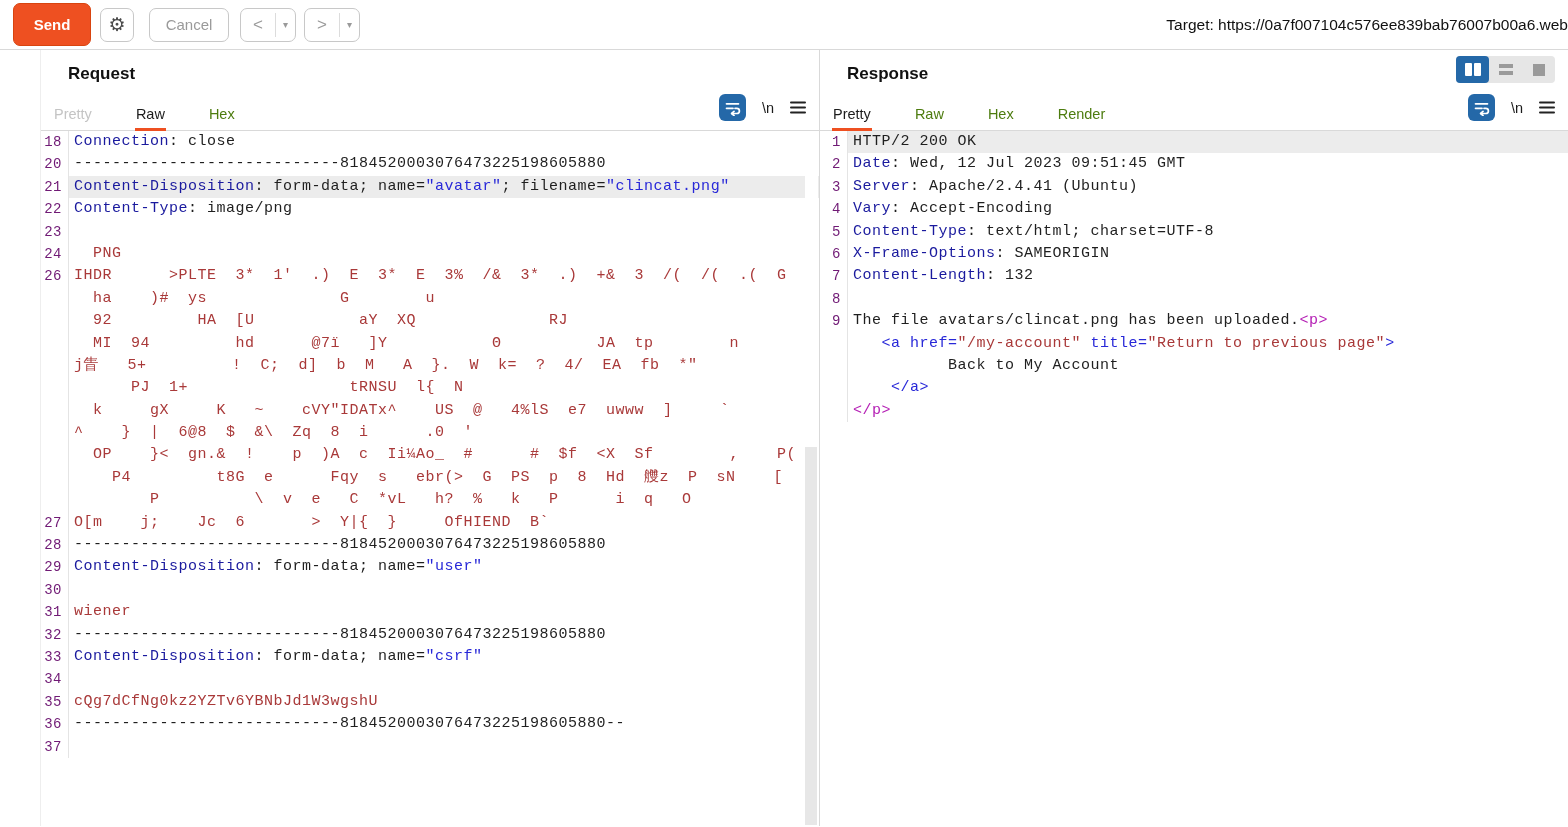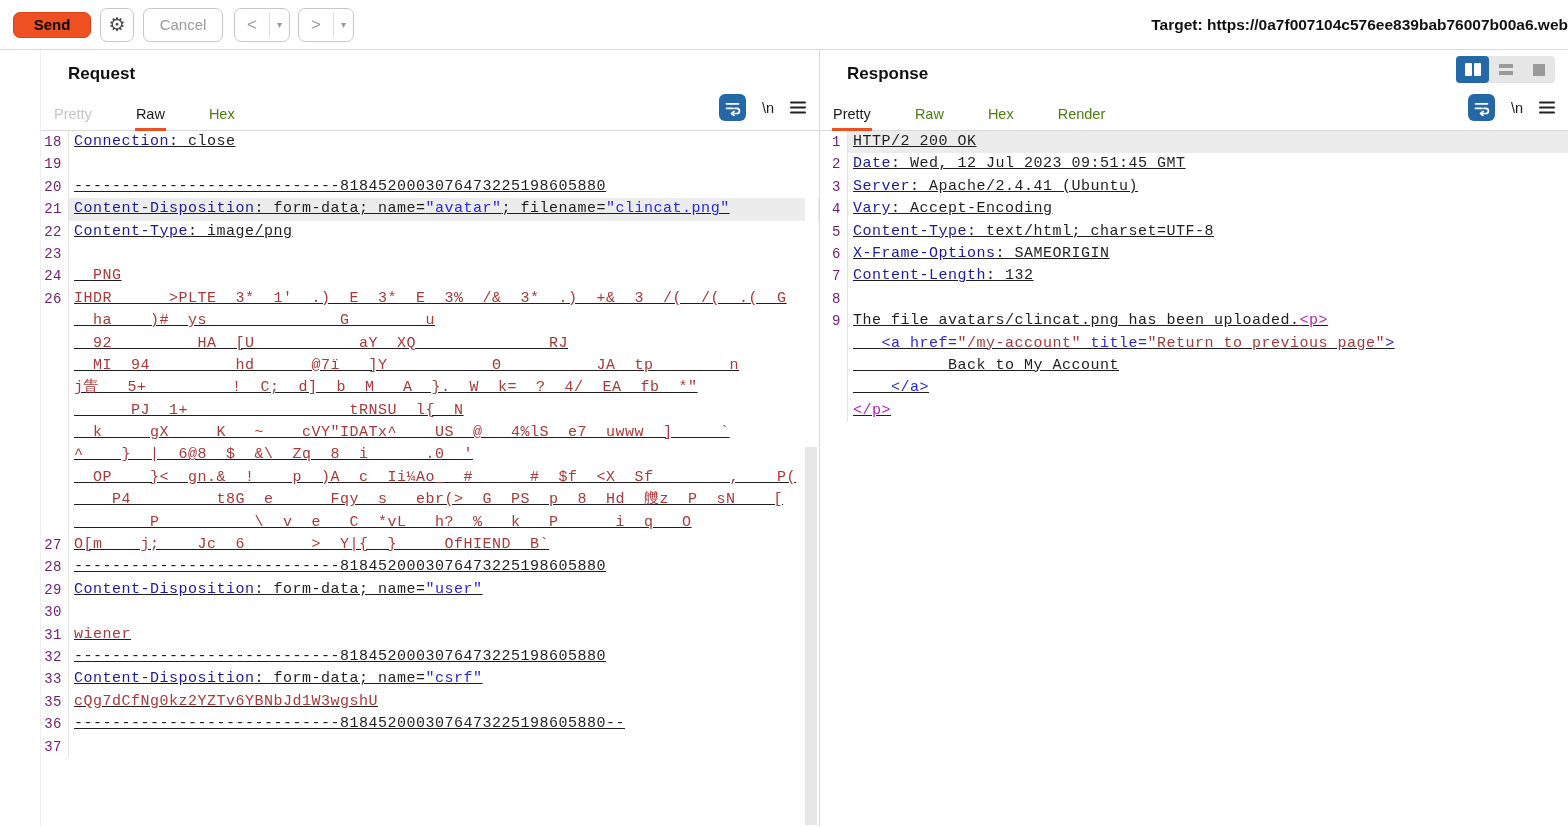--- a/index.html
+++ b/index.html
@@ -5,40 +5,40 @@
   * { box-sizing: border-box; margin: 0; padding: 0; }
   html,body { width:1568px; height:827px; overflow:hidden; background:#fff;
     font-family:"Liberation Sans", sans-serif; }
   :root{
     --accent:#ee5021; --btnblue:#2468a8; --hdr:#1a1a9e; --val:#2828d8;
     --bin:#a93939; --tag:#b520b5; --hlbg:#ececec; --border:#d9d9d9;
   }
   
   .topbar{ height:50px; display:flex; align-items:center; padding-left:13px;
     border-bottom:1px solid var(--border); background:#fff; }
-  .btn-send{ width:78px; height:26px; background:var(--accent); color:#000000;
+  .btn-send{ width:78px; height:43px; background:var(--accent); color:#ffffff;
     font-weight:bold; font-size:15px; border:1px solid #d8440f; border-radius:7px;
     cursor:pointer; font-family:"Liberation Sans",sans-serif; }
   .btn-square{ width:34px; height:34px; margin-left:9px; background:#fff;
     border:1px solid #c8c8c8; border-radius:7px; display:flex; align-items:center;
     justify-content:center; cursor:pointer; }
   .gear-glyph{ font-family:"DejaVu Sans",sans-serif; font-size:19px; color:#4a4a4a; line-height:1; }
-  .btn-cancel{ width:80px; height:34px; margin-left:9px; background:#fff;
+  .btn-cancel{ width:80px; height:34px; margin-left:15px; background:#fff;
     border:1px solid #c8c8c8; border-radius:7px; color:#9a9a9a; font-size:15px;
     cursor:pointer; font-family:"Liberation Sans",sans-serif; }
   .btn-nav{ width:56px; height:34px; margin-left:11px; background:#fff;
     border:1px solid #c8c8c8; border-radius:7px; display:flex; align-items:stretch;
     cursor:pointer; overflow:hidden; }
   .btn-nav + .btn-nav{ margin-left:8px; }
   .nav-arrow{ width:34px; display:flex; align-items:center; justify-content:center;
     color:#9a9a9a; font-size:17px; }
   .nav-sep{ width:1px; background:#dcdcdc; margin:4px 0; }
   .nav-caret{ flex:1; display:flex; align-items:center; justify-content:center;
     color:#9a9a9a; font-size:10px; font-family:"DejaVu Sans",sans-serif; }
-  .target{ margin-left:auto; font-weight:bold; font-size:15.5px; color:#111;
+  .target{ margin-left:auto; font-weight:normal; font-size:15.5px; color:#111;
     white-space:nowrap; }
   
   .main{ display:flex; height:776px;padding-left:40px; }
   .panel{ position:relative; background:#fff; }
   .panel.left{ width:780px; border-right:1px solid var(--border); border-left:1px solid #eee; }
   .panel.right{ flex:1; }
   .panel-head{ position:relative; height:81px; border-bottom:1px solid var(--border); }
   .panel-title{ position:absolute; left:27px; top:14px; font-size:17px; font-weight:bold; color:#111; }
   .tabs{ position:absolute; left:12px; bottom:-1px; display:flex; }
   .tab{ margin-right:42px; padding:0 1px 9px 1px; font-size:14.5px; color:#4d7c0f; cursor:pointer; }
@@ -59,21 +59,21 @@
   .seg-hwrap{ display:flex; flex-direction:column; gap:3px; }
   .seg-hbar{ width:14px; height:4px; background:#9a9a9a; }
   .seg-sq{ width:12px; height:12px; background:#9a9a9a; }
   
   .editor{ position:relative; height:694px; overflow:hidden; cursor:text;
     font-family:"Liberation Mono","DejaVu Sans Mono",monospace; font-size:15px;
     letter-spacing:0.5px; }
   .code-line{ display:flex; height:22.4px; line-height:22.4px; }
   .ln{ width:28px; flex:0 0 28px; text-align:right; padding-right:6px; color:#701a75;
     font-size:14px; border-right:1px solid #e4e4e4; background:#fff; }
-  .lc{ flex:1; padding-left:5px; white-space:pre; color:#1f1f1f; overflow:hidden;text-decoration:underline; }
+  .lc{ flex:1; padding-left:5px; white-space:pre; color:#1f1f1f; overflow:hidden; }
   .code-line.hl .lc{ background:var(--hlbg); }
   .seg-p{ color:#1f1f1f; } .seg-hdr{ color:var(--hdr); } .seg-val{ color:var(--val); }
   .seg-bin{ color:var(--bin); } .seg-atv{ color:var(--bin); } .seg-tag{ color:var(--tag); }
   .vscroll{ position:absolute; right:1px; top:0; bottom:0; width:13px; background:#fff; }
   .vthumb{ position:absolute; left:0; right:1px; top:45.5%; bottom:0; background:#e7e7e7; }
 </style>
 </head>
 <body>
 
 <div class="topbar">
@@ -127,24 +127,20 @@
         </span>
       </div>
     </div>
     <div class="editor">
       <div>
           <div class="code-line">
             <span class="ln">18</span>
             <span class="lc"><span class="seg-hdr">Connection</span><span class="seg-p">: close</span></span>
           </div>
           <div class="code-line">
-            <span class="ln">19</span>
-            <span class="lc"></span>
-          </div>
-          <div class="code-line">
             <span class="ln">20</span>
             <span class="lc"><span class="seg-p">----------------------------8184520003076473225198605880</span></span>
           </div>
           <div class="code-line hl">
             <span class="ln">21</span>
             <span class="lc"><span class="seg-hdr">Content-Disposition</span><span class="seg-p">: form-data; name=</span><span class="seg-val">"avatar"</span><span class="seg-p">; filename=</span><span class="seg-val">"clincat.png"</span></span>
           </div>
           <div class="code-line">
             <span class="ln">22</span>
             <span class="lc"><span class="seg-hdr">Content-Type</span><span class="seg-p">: image/png</span></span>
@@ -221,20 +217,24 @@
             <span class="ln">31</span>
             <span class="lc"><span class="seg-bin">wiener</span></span>
           </div>
           <div class="code-line">
             <span class="ln">32</span>
             <span class="lc"><span class="seg-p">----------------------------8184520003076473225198605880</span></span>
           </div>
           <div class="code-line">
             <span class="ln">33</span>
             <span class="lc"><span class="seg-hdr">Content-Disposition</span><span class="seg-p">: form-data; name=</span><span class="seg-val">"csrf"</span></span>
+          </div>
+          <div class="code-line">
+            <span class="ln">34</span>
+            <span class="lc"></span>
           </div>
           <div class="code-line">
             <span class="ln">35</span>
             <span class="lc"><span class="seg-bin">cQg7dCfNg0kz2YZTv6YBNbJd1W3wgshU</span></span>
           </div>
           <div class="code-line">
             <span class="ln">36</span>
             <span class="lc"><span class="seg-p">----------------------------8184520003076473225198605880--</span></span>
           </div>
           <div class="code-line">

